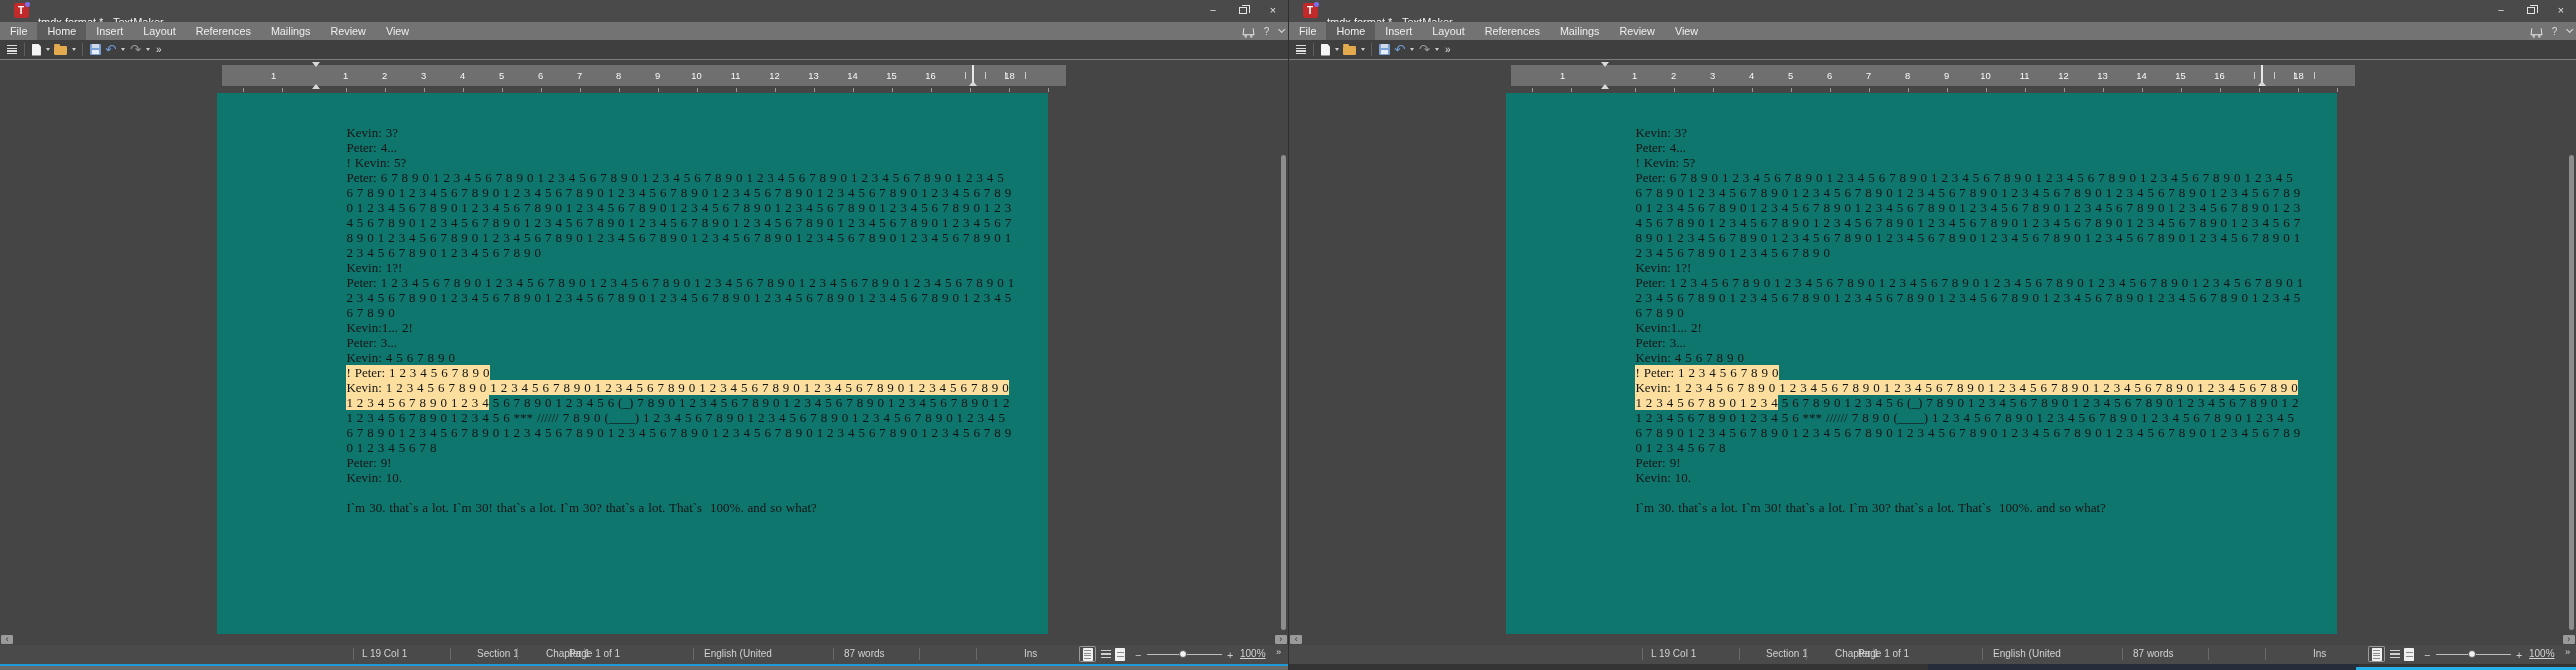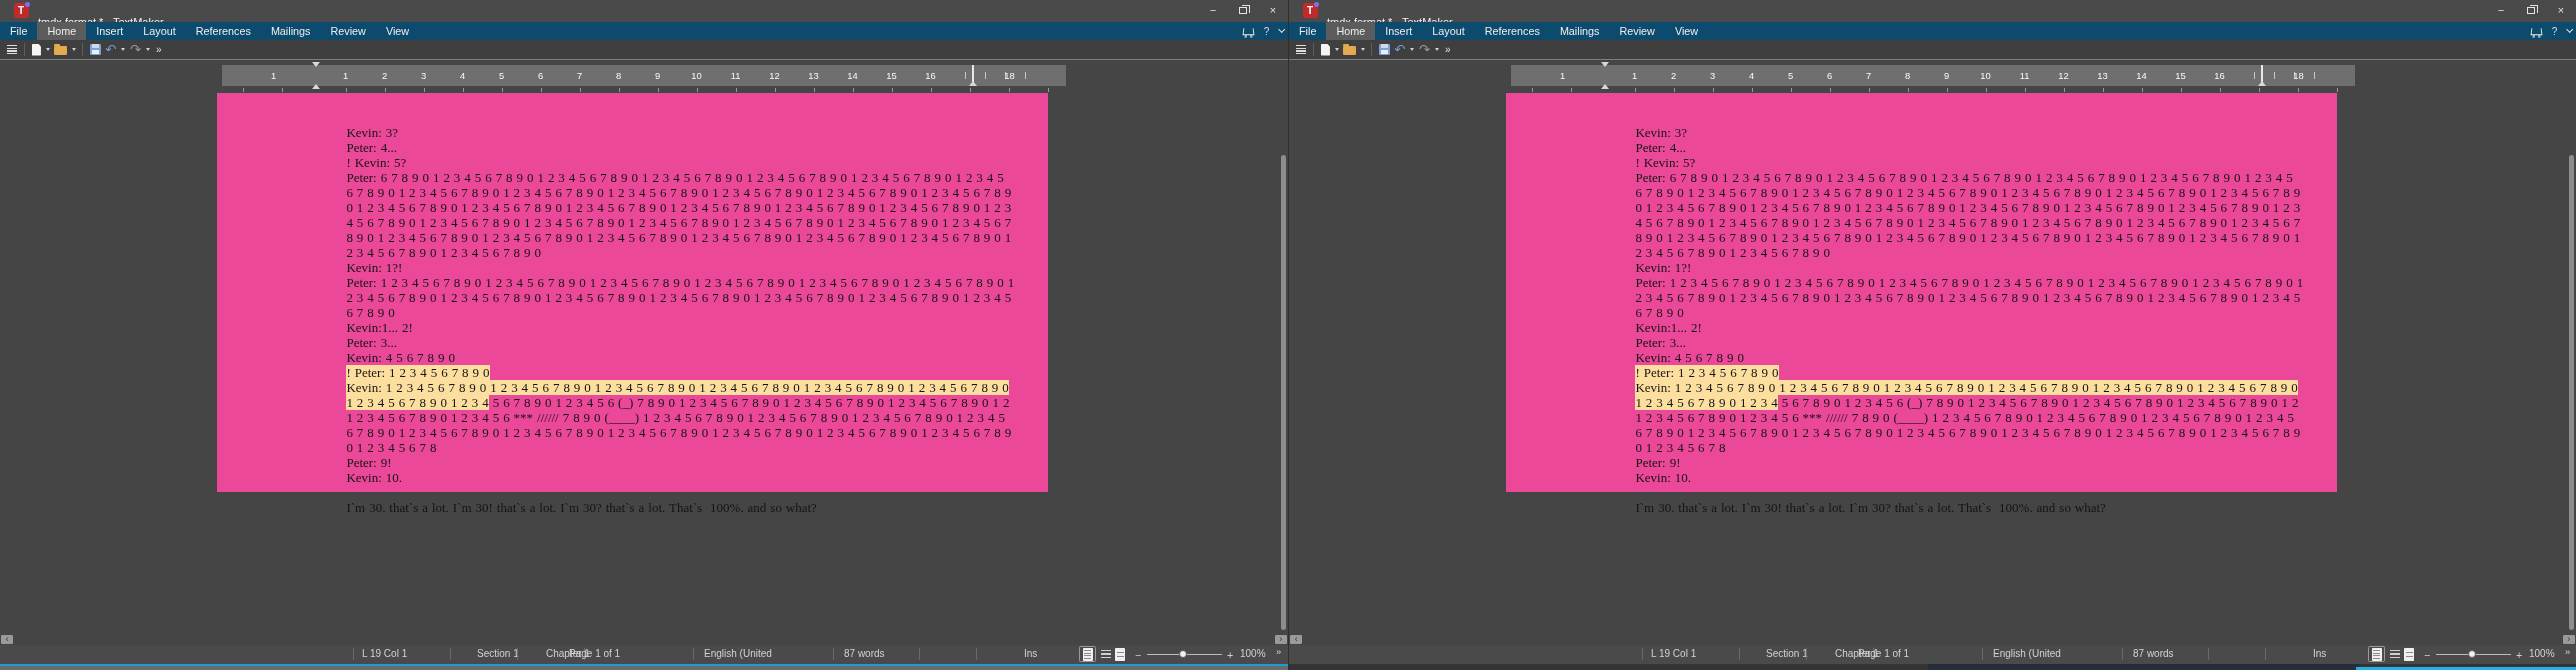--- a/index.html
+++ b/index.html
@@ -16,21 +16,21 @@
   .app-icon::after { content:""; position:absolute; right:-1.3px; top:-1.3px; width:4.7px; height:4.7px;
               background:#7d6ef0; border-radius:50%; }
   .tb-title { position:absolute; left:38px; top:16px; font-size:11px; color:#f2f2f2; }
   .win-controls { position:absolute; right:0; top:0; height:21.5px; display:flex; }
   .wc { width:30px; height:21.5px; color:#e4e4e4; font-size:10.8px; text-align:center; line-height:20px; }
   .wc-restore span { display:inline-block; width:7.4px; height:7.4px; border:0.7px solid #e4e4e4; margin-top:6.7px; position:relative; }
   .wc-restore span::before { content:""; position:absolute; left:1.3px; top:-2.7px; width:7.4px; height:7.4px;
               border:0.7px solid #e4e4e4; border-left:none; border-bottom:none; }
 
   
-  .menubar { position:absolute; left:0; top:21.5px; width:100%; height:19px; background:#0c4a6e; display:flex; align-items:stretch; }
+  .menubar { position:absolute; left:0; top:21.5px; width:100%; height:19px; background:#737373; display:flex; align-items:stretch; }
   .mtab { padding:0 10px; font-size:10.8px; color:#eee; line-height:19px; }
   .mtab.active { background:#5c5c5c; }
   .menu-right { position:absolute; right:4px; top:0; height:19px; display:flex; align-items:center; gap:9.4px; color:#ddd; }
   .cart { position:relative; width:10.8px; height:6.7px; border:1px solid #ddd; border-top:none;
           transform:perspective(6.7px) rotateX(8deg); }
   .cart::before { content:""; position:absolute; left:0.7px; bottom:-3.4px; width:2px; height:2px; border-radius:50%; background:#ddd; }
   .cart::after  { content:""; position:absolute; right:0.7px; bottom:-3.4px; width:2px; height:2px; border-radius:50%; background:#ddd; }
   .help { font-size:10px; }
   .chev { width:5.4px; height:5.4px; border-right:1.3px solid #ddd; border-bottom:1.3px solid #ddd;
           transform:rotate(45deg); margin-top:-2.7px; }
@@ -65,21 +65,21 @@
   .rnum-end { position:absolute; left:768px; width:39px; text-align:center; color:#fafafa; font-size:9.4px; line-height:21.5px; }
   .ruler-sub { position:absolute; left:222px; top:25.6px; width:844px; height:4px; opacity:.55;
                background:repeating-linear-gradient(90deg, transparent 0 38px, #ddd 38px 39px); background-position:86px 0; }
   .lmargin { position:absolute; left:311px; top:0; width:10.8px; height:30px; }
   .lmargin::before { content:""; position:absolute; left:1.3px; top:0; border-left:4px solid transparent; border-right:4px solid transparent; border-top:5.4px solid #d8d8d8; }
   .lmargin::after  { content:""; position:absolute; left:1.3px; bottom:2.7px; border-left:4px solid transparent; border-right:4px solid transparent; border-bottom:5.4px solid #d8d8d8; }
   .rmargin { position:absolute; left:972px; top:2.7px; width:2px; height:21.5px; background:#e8e8e8; }
   .rmargin::after { content:""; position:absolute; left:-3.4px; bottom:0; border-left:4px solid transparent; border-right:4px solid transparent; border-bottom:5.4px solid #d8d8d8; }
 
   
-  .page { position:absolute; left:217px; top:31px; width:831px; height:399px; background:#ec4899; }
+  .page { position:absolute; left:217px; top:31px; width:831px; height:541px; background:#0f766e; }
   .doc-text { position:absolute; left:82px; top:2px; width:680px;
               font-family:"Liberation Serif", serif; font-size:13px; color:#141414; }
   .doc-line { height:15px; line-height:15px; white-space:pre; word-spacing:0.7px; }
   .doc-line .hl { background:#fcdf9e; }
   .doc-line .b { font-weight:normal; }
 
   
   .vscroll { position:absolute; right:1.3px; top:28px; width:6.7px; height:544px; }
   .vthumb { position:absolute; left:0.7px; top:65px; width:5.4px; height:475px; background:#8d8d8d; border-radius:2.7px; }
   .hscroll { position:absolute; left:0; top:573px; width:100%; height:9.4px; background:#454545; }
@@ -101,21 +101,21 @@
   .vi-page { background:#f0f0f0; border-radius:0.7px; padding:2px 1.3px; }
   .vi-page i { display:block; width:100%; height:8.7px; background:repeating-linear-gradient(#8a8a8a 0 1px, transparent 1px 2.7px); }
   .vi-draft { background:repeating-linear-gradient(#cfcfcf 0 1.3px, transparent 1.3px 3.4px); height:10px; margin-top:1.3px; }
   .vi-outline { background:#f0f0f0; border-radius:0.7px; padding:2px 1.3px; }
   .vi-outline i { display:block; width:100%; height:3.4px; border-bottom:1.3px solid #8a8a8a; }
   .zoomctl { position:absolute; left:1135px; top:0; height:19px; display:flex; align-items:center; }
   .zminus { color:#cfcfcf; font-size:10.8px; }
   .ztrack { position:relative; width:75px; height:1.3px; background:#bdbdbd; margin:0 5.4px; }
   .zthumb { position:absolute; left:32px; top:-4px; width:8px; height:8px; background:#f2f2f2; border-radius:50%; border:0.7px solid #555; }
   .zplus { color:#cfcfcf; font-size:10.8px; }
-  .st-zoom { position:absolute; left:1240px; top:3.4px; }
+  .st-zoom { position:absolute; left:1240px; top:3.4px;text-decoration:underline; }
   .st-more { position:absolute; left:1276px; top:1.3px; font-size:9.4px; color:#d8d8d8; }
 
   
   .bottom { position:absolute; left:0; top:664px; width:100%; height:6.7px; }
   .side-left .bottom { background:#6a6a6a; border-top:2px solid #1e9ad6; }
   .side-right .bottom { background:#343434; }
   .side-right .bottom .navy { position:absolute; left:639px; top:0; width:431px; height:6.7px; background:#262d3a; }
   .side-right .bottom .cyan { position:absolute; left:1067px; top:3.4px; width:221px; height:3.4px; background:#25b1e8; }
 </style>
 </head>

